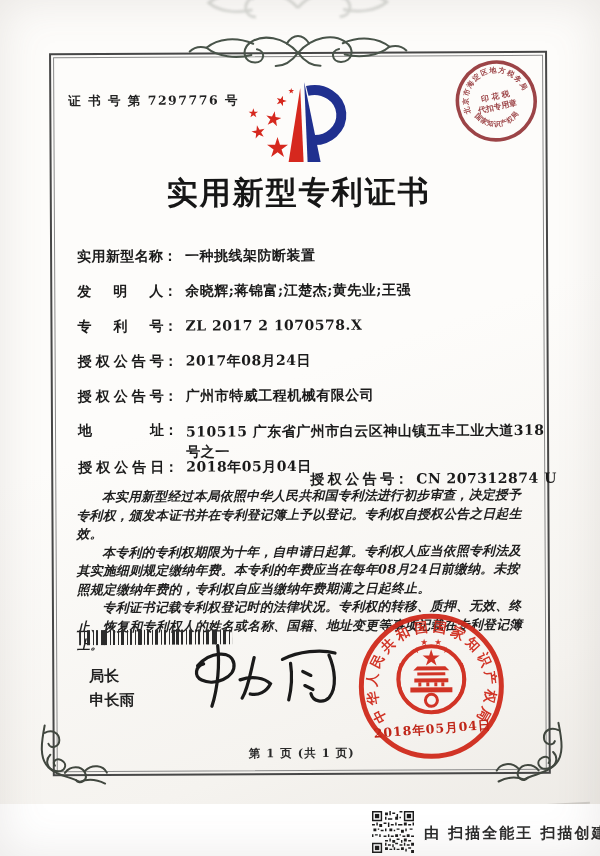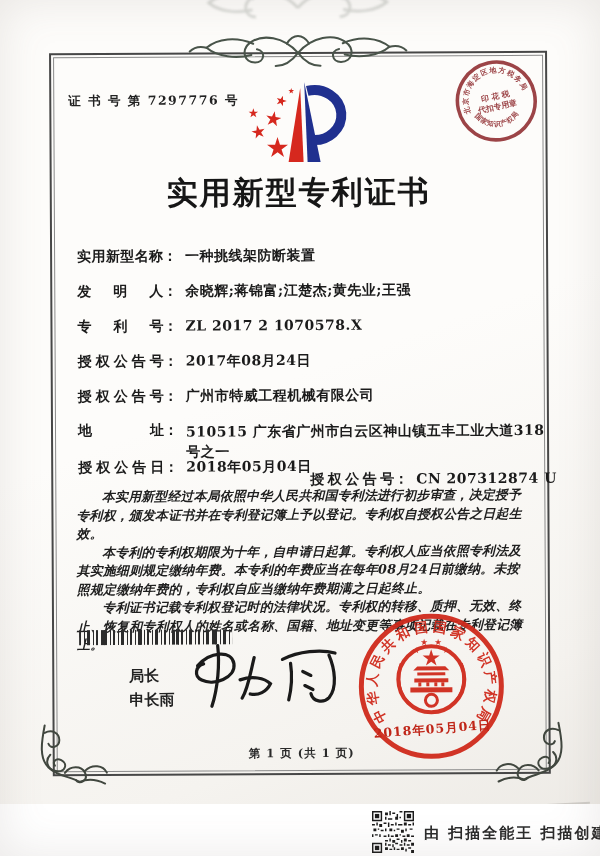--- a/index.html
+++ b/index.html
@@ -35,21 +35,21 @@
   .row .right-col{position:absolute;left:232px;top:0;white-space:nowrap;}
   .row .right-col .lbl{width:84px;margin-top:13px;}
   .paras{position:absolute;left:76px;top:487px;width:452px;font-size:12.8px;
     line-height:1.45;font-style:italic;color:#202020;font-weight:600;}
   .paras p{margin:0;text-indent:2em;letter-spacing:.3px;}
   .barcode{position:absolute;left:78px;top:629px;width:153px;height:15px;
     background-image:
       repeating-linear-gradient(90deg,#2b2b2b 0 2px,transparent 2px 5px,#2b2b2b 5px 6px,transparent 6px 8px,#2b2b2b 8px 11px,transparent 11px 14px,#2b2b2b 14px 15px,transparent 15px 17px),
       repeating-linear-gradient(90deg,transparent 0 23px,#2b2b2b 23px 26px,transparent 26px 37px);}
   .signer{position:absolute;left:88px;font-family:"DejaVu Sans","Liberation Sans",sans-serif;
-    font-size:15px;font-weight:700;color:#222;margin-left:40px;}
+    font-size:15px;font-weight:700;color:#222;}
   .signer.t1{top:666px;} .signer.t2{top:690px;text-align:right;}
   .signature{position:absolute;left:168px;top:638px;width:182px;height:78px;}
   .seal{position:absolute;left:355px;top:612px;width:150px;height:150px;opacity:.95;}
   .seal-date{position:absolute;left:358px;top:722px;width:146px;text-align:center;
     color:#c02619;font-size:12.5px;font-weight:700;transform:rotate(-4deg);
     letter-spacing:1px;}
   .pageno{position:absolute;left:0;right:0;top:746px;text-align:center;
     font-size:11.5px;font-weight:600;color:#2a2a2a;letter-spacing:1px;}
   .edge-line{position:absolute;left:430px;top:806px;width:160px;height:2px;
     background:#cfccc7;transform:rotate(-3deg);}

